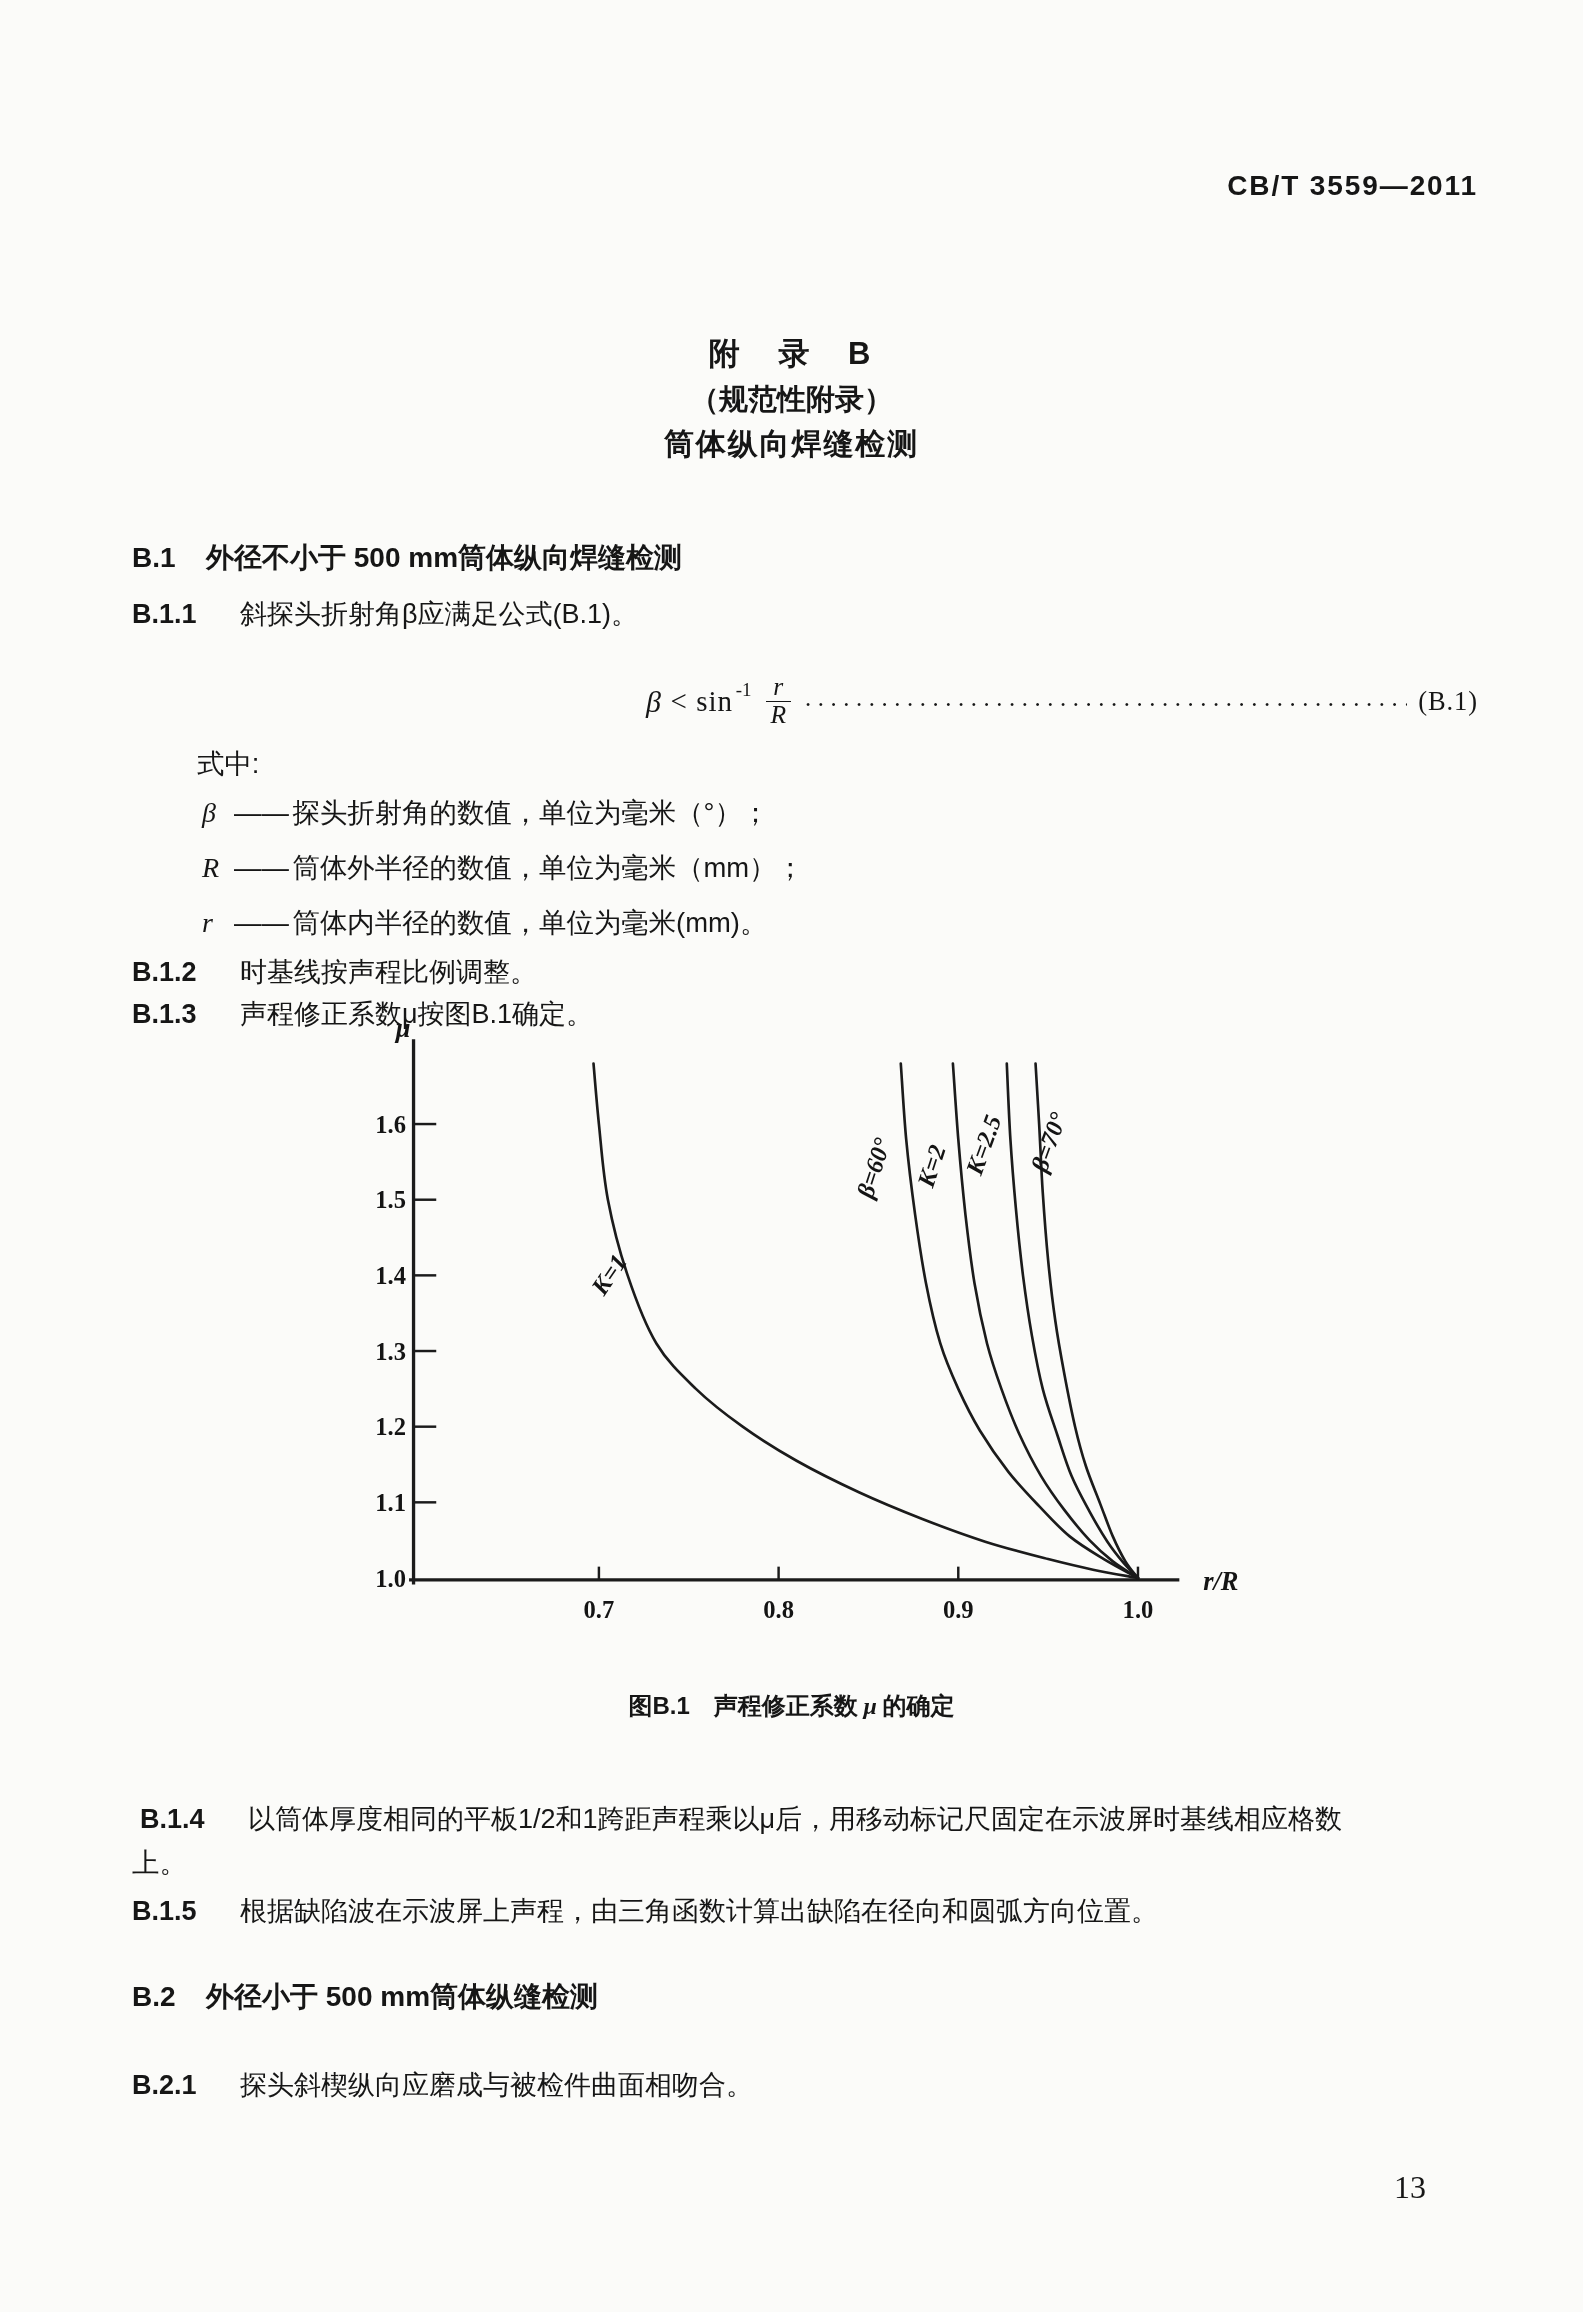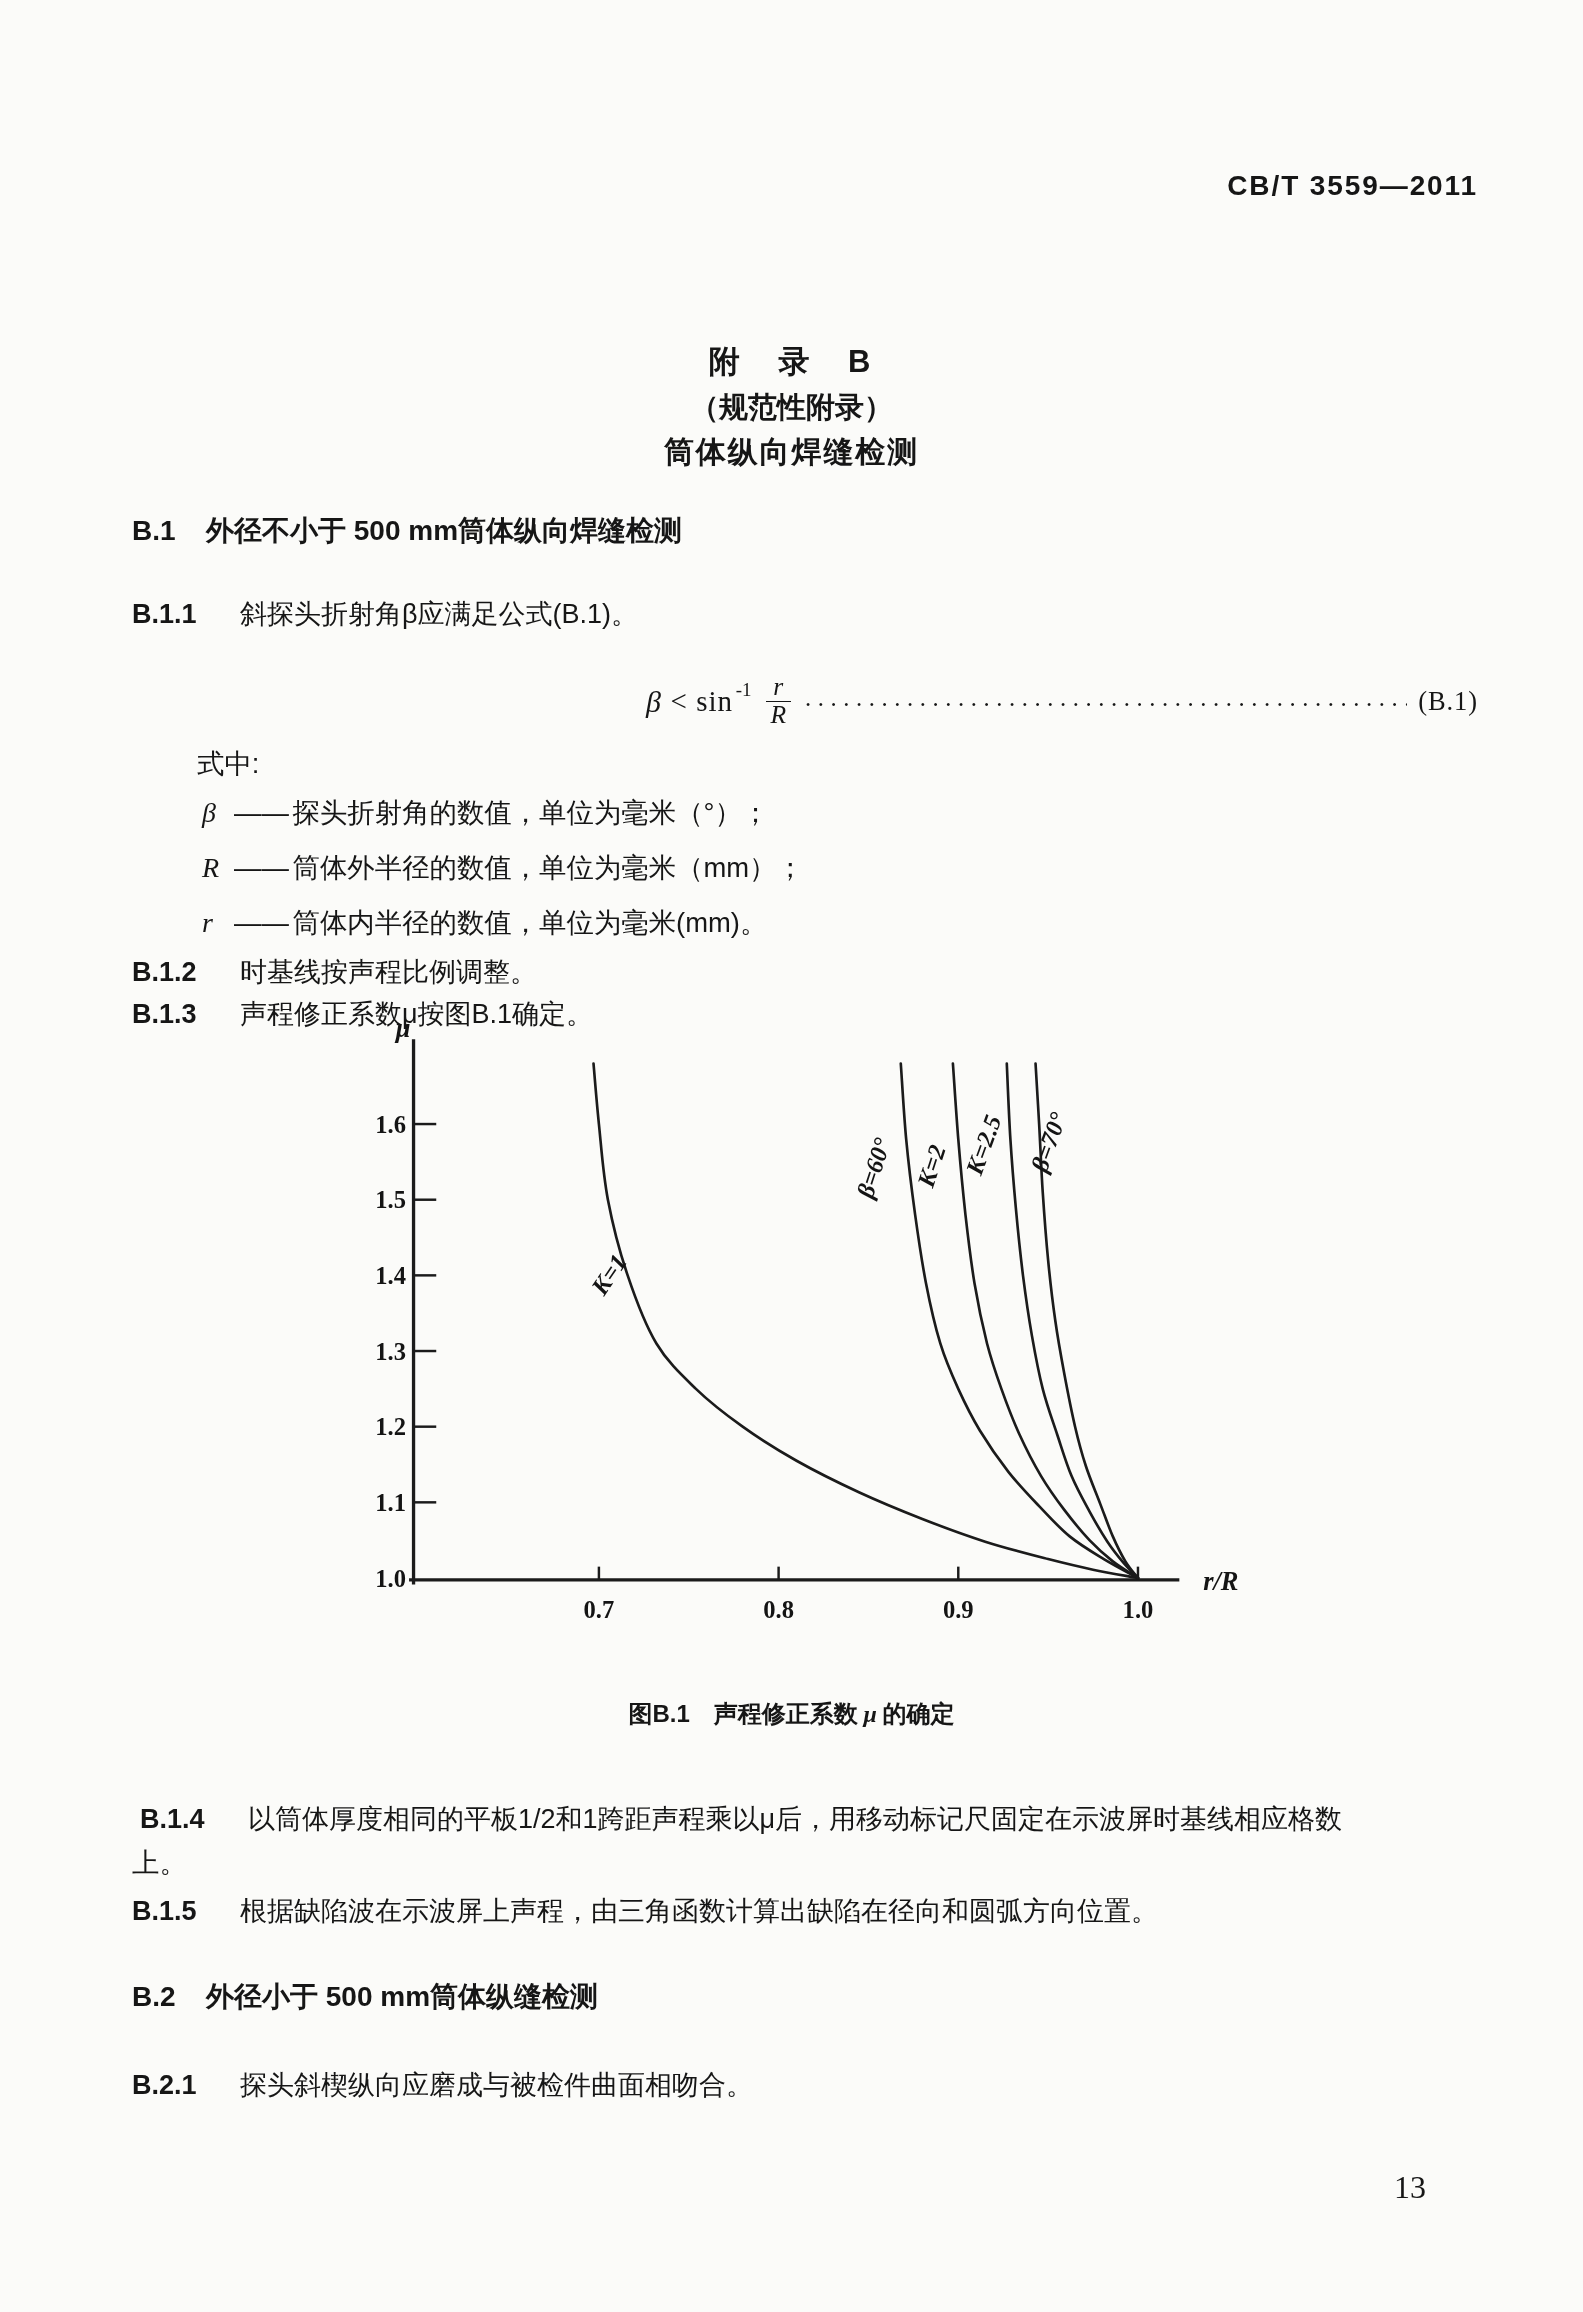--- a/index.html
+++ b/index.html
@@ -9,21 +9,21 @@
     background:#fbfbf9;
     overflow:hidden;
     font-family:"Liberation Sans","DejaVu Sans",sans-serif;
     color:#161616;
     padding-left:18px;
   }
   .abs{position:absolute;}
   
   .doc-code{top:170px;right:123px;font-size:28px;font-weight:bold;letter-spacing:1.9px;}
   
-  .center-line{left:0;width:1583px;text-align:center;margin-top:8px;}
+  .center-line{left:0;width:1583px;text-align:center;}
   .t1{top:333px;font-size:31px;font-weight:bold;letter-spacing:3.8px;}
   .t2{top:380px;font-size:29px;font-weight:bold;}
   .t3{top:424px;font-size:30px;font-weight:bold;letter-spacing:1.9px;}
   
   .row{left:132px;font-size:27px;white-space:nowrap;}
   .row .num{display:inline-block;font-weight:bold;}
   .num-w1{min-width:74px;}   
   .num-w2{min-width:108px;}  
   .h-row{font-weight:bold;font-size:28px;}
   
@@ -72,21 +72,21 @@
 <body>
 
 <div id="page">
 
   <div class="abs doc-code">CB/T 3559—2011</div>
 
   <div class="abs center-line t1">附　录　B</div>
   <div class="abs center-line t2">（规范性附录）</div>
   <div class="abs center-line t3">筒体纵向焊缝检测</div>
 
-  <div class="abs row h-row" style="top:512px;">
+  <div class="abs row h-row" style="top:539px;">
     <span class="num num-w1">B.1</span><span>外径不小于 500 mm筒体纵向焊缝检测</span>
   </div>
 
   <div class="abs row" style="top:596px;">
     <span class="num num-w2">B.1.1</span><span>斜探头折射角β应满足公式(B.1)。</span>
   </div>
 
   <div class="abs formula">
     <span class="lhs">
       <span class="beta">β</span>

